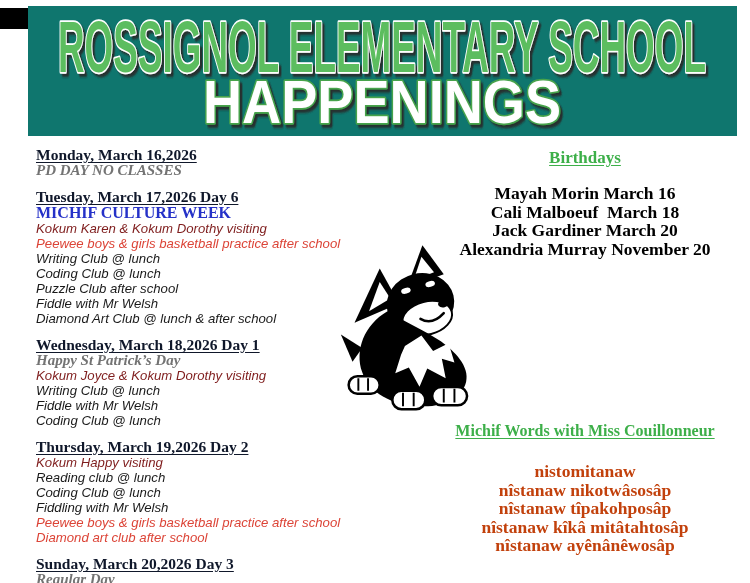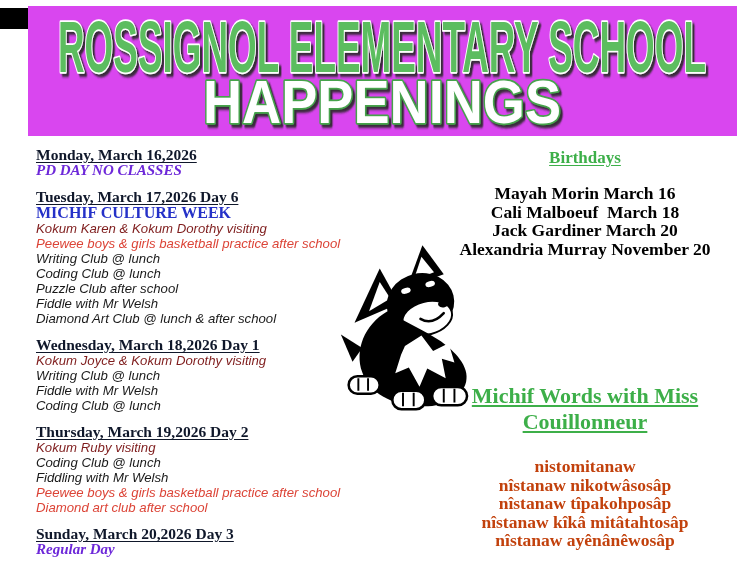--- a/index.html
+++ b/index.html
@@ -2,21 +2,21 @@
 <html><head>
 <meta charset="utf-8">
 <style>
   html,body{margin:0;padding:0;background:#e8e8e8;}
   .page{
     position:relative; width:750px; height:583px; background:#ffffff;
     overflow:hidden; font-family:"Liberation Serif", serif;
     box-shadow:0 0 0 1px #d7d7d7; margin:0 auto;
   }
   
-  .banner{position:absolute; left:28px; top:6px; width:709px; height:130px; background:#d946ef;}
+  .banner{position:absolute; left:28px; top:6px; width:709px; height:130px; background:#0f766e;}
   .banner-notch{position:absolute; left:0; top:8px; width:30px; height:21px; background:#000;}
   .banner svg{display:block;}
   .title1{
     font-family:"Liberation Sans", sans-serif; font-weight:700;
     fill:#5bbd5e; stroke:#ffffff; stroke-width:2.6px; paint-order:stroke;
     stroke-linejoin:round;
   }
   .title2{
     font-family:"Liberation Sans", sans-serif; font-weight:700;
     fill:#ffffff; stroke:#46a34c; stroke-width:2.6px; paint-order:stroke;
@@ -26,32 +26,32 @@
   .schedule{position:absolute; left:36px; top:146px; width:345px;}
   .day-section{margin:0 0 10px 0;}
   .day-head{
     font:700 15.5px "Liberation Serif", serif; line-height:17px;
     color:#0f172a; text-decoration:underline; text-underline-offset:2px;
   }
   .evt{font-style:italic; line-height:13.4px;}
   .evt-sans{font:italic 13.2px "Liberation Sans", sans-serif; color:#1a1a1a;}
   .evt-sans.blue{color:#7f1d1d;}
   .evt-sans.red{color:#dc4437;}
-  .evt-serif-bold{font:italic 700 15px "Liberation Serif", serif; color:#6d28d9; line-height:15px;}
+  .evt-serif-bold{font:italic 700 15px "Liberation Serif", serif; color:#737373; line-height:15px;}
   .evt-blue-serif{font:700 16px "Liberation Serif", serif; color:#2531c8; font-style:normal; line-height:16px;}
   
   .birthdays{position:absolute; left:420px; top:148px; width:330px; text-align:center;}
   .green-head{
     font:700 17px "Liberation Serif", serif; color:#3daf49;
     text-decoration:underline; text-underline-offset:2px;
   }
   .bday-list{margin-top:16px;}
   .bday{font:700 17.5px "Liberation Serif", serif; color:#000; line-height:18.5px; white-space:pre-wrap;}
   .michif{position:absolute; left:420px; top:383px; width:330px; text-align:center;}
-  .michif .green-head{font-size:22px;}
+  .michif .green-head{font-size:16px;margin-top:39px;}
   .michif-list{margin-top:22px;}
   .mword{font:700 17.5px "Liberation Serif", serif; color:#c2410c; line-height:18.5px;}
   
   .puppy{position:absolute; left:337px; top:243px; width:165px; height:180px;}
 </style>
 </head>
 <body>
 
 <div class="page">
 
@@ -84,29 +84,31 @@
       <div class="evt evt-sans red">Peewee boys &amp; girls basketball practice after school</div>
       <div class="evt evt-sans">Writing Club @ lunch</div>
       <div class="evt evt-sans">Coding Club @ lunch</div>
       <div class="evt evt-sans">Puzzle Club after school</div>
       <div class="evt evt-sans">Fiddle with Mr Welsh</div>
       <div class="evt evt-sans">Diamond Art Club @ lunch &amp; after school</div>
     </div>
 
     <div class="day-section">
       <div class="day-head">Wednesday, March 18,2026 Day 1</div>
+      <div class="evt evt-serif-bold">Happy St Patrick’s Day</div>
       <div class="evt evt-sans blue">Kokum Joyce &amp; Kokum Dorothy visiting</div>
       <div class="evt evt-sans">Writing Club @ lunch</div>
       <div class="evt evt-sans">Fiddle with Mr Welsh</div>
       <div class="evt evt-sans">Coding Club @ lunch</div>
     </div>
 
     <div class="day-section">
       <div class="day-head">Thursday, March 19,2026 Day 2</div>
-      <div class="evt evt-sans blue">Kokum Ruby visiting</div>
+      <div class="evt evt-sans blue">Kokum Happy visiting</div>
+      <div class="evt evt-sans">Reading club @ lunch</div>
       <div class="evt evt-sans">Coding Club @ lunch</div>
       <div class="evt evt-sans">Fiddling with Mr Welsh</div>
       <div class="evt evt-sans red">Peewee boys &amp; girls basketball practice after school</div>
       <div class="evt evt-sans red">Diamond art club after school</div>
     </div>
 
     <div class="day-section">
       <div class="day-head">Sunday, March 20,2026 Day 3</div>
       <div class="evt evt-serif-bold">Regular Day</div>
     </div>

